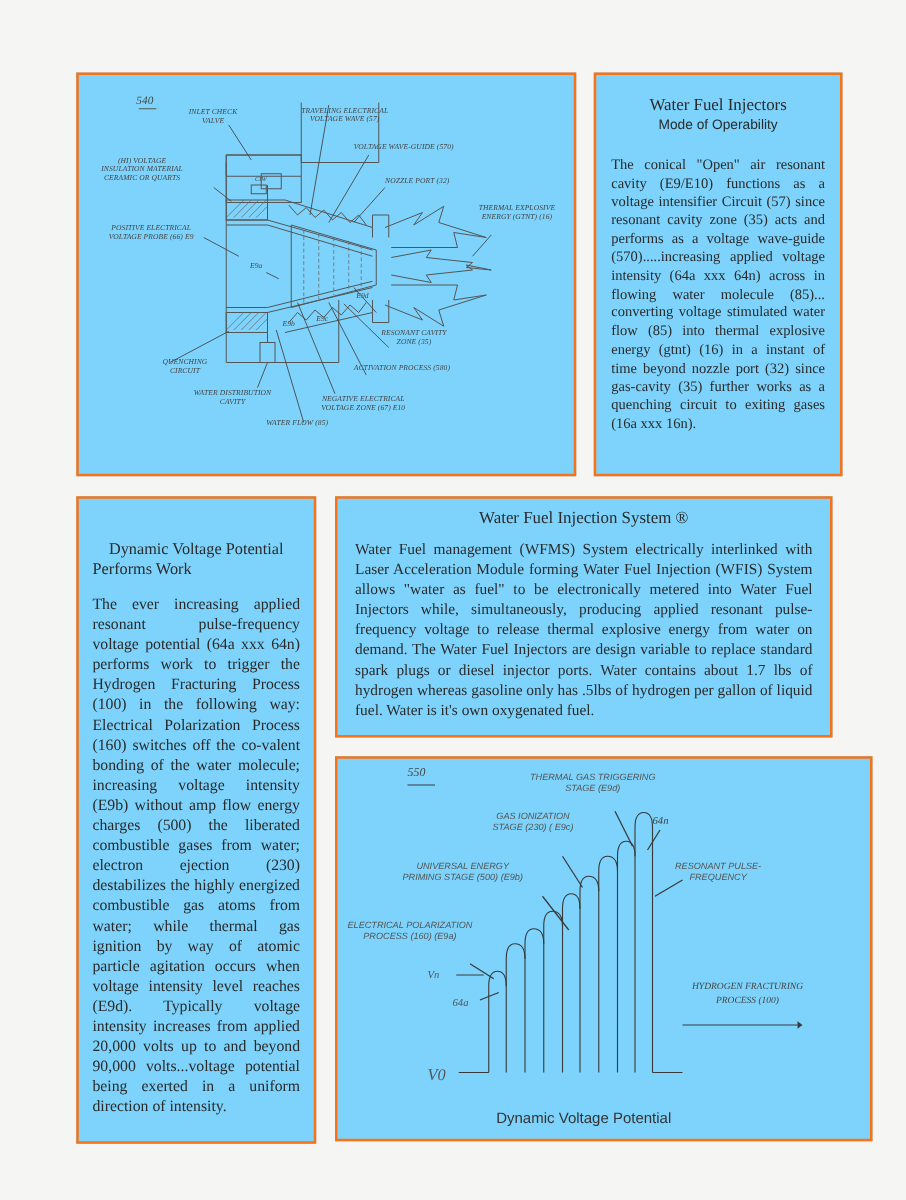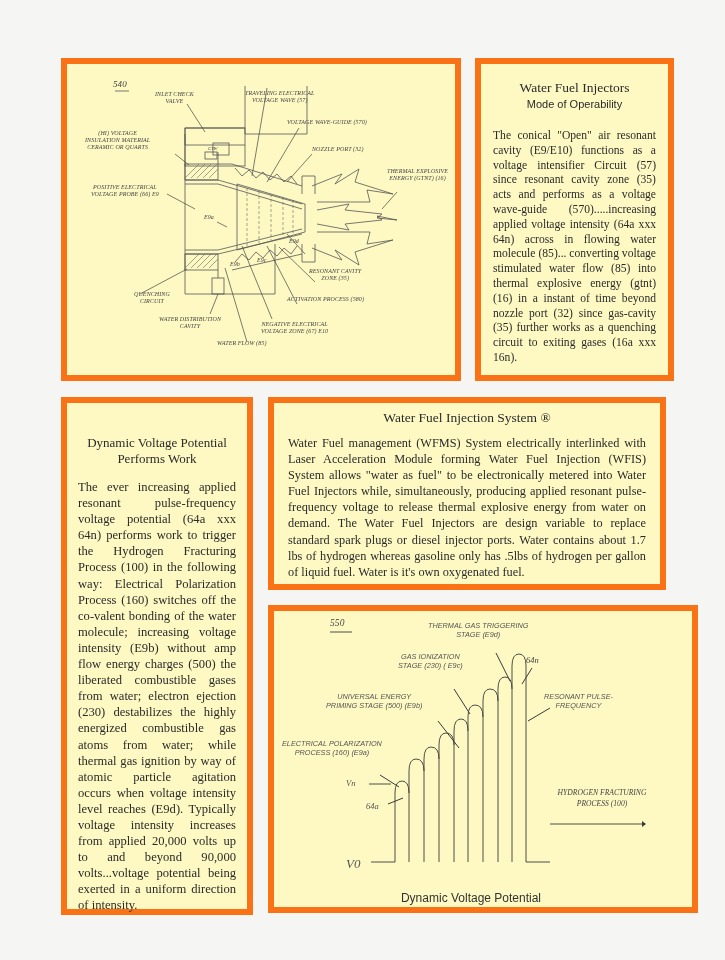--- a/index.html
+++ b/index.html
@@ -4,21 +4,21 @@
 <style>
   html, body { margin: 0; padding: 0; }
   body {
     width: 725px; height: 960px; position: relative; overflow: hidden;
     background: #f5f5f4;
     font-family: "Liberation Serif", serif;
     color: #2a2a2a;
   }
   .box {
     position: absolute; box-sizing: border-box;
-    border: 6px solid #f97316; background: #fef9c3;
+    border: 2px solid #f97316; background: #7dd3fc;
   }
   .sans { font-family: Liberation Sans, sans-serif; }
   .ital { font-family: "Liberation Serif", serif; font-style: italic; font-size: 6px; color: #444; line-height: 7px; letter-spacing: 0.1px; }
   .lbl { position: absolute; text-align: center; white-space: nowrap; }
   .just { text-align: justify; text-align-last: left; }
   svg { position: absolute; left: 0; top: 0; }
 </style>
 </head>
 <body>
 
@@ -176,21 +176,21 @@
 </div>
 
 <div class="box" style="left:475px; top:58px; width:199px; height:323px; padding:16px 12px 0 12px;">
   <div style="text-align:center; font-size:13.5px; line-height:16px;">Water Fuel Injectors</div>
   <div class="sans" style="text-align:center; font-size:11px; line-height:16px; margin-bottom:17px;">Mode of Operability</div>
   <div class="just" style="font-size:11.6px; line-height:14.8px; hyphens:auto;">The conical "Open" air resonant cavity (E9/E10) functions as a voltage intensifier Circuit (57) since resonant cavity zone (35) acts and performs as a voltage wave-guide (570).....increasing applied voltage intensity (64a xxx 64n) across in flowing water molecule (85)... converting voltage stimulated water flow (85) into thermal explosive energy (gtnt) (16) in a instant of time beyond nozzle port (32) since gas-cavity (35) further works as a quenching circuit to exiting gases (16a xxx 16n).</div>
 </div>
 
 <div class="box" style="left:61px; top:397px; width:192px; height:518px; padding:32px 11px 0 11px;">
   <div style="text-align:center; font-size:13px; line-height:16px;">Dynamic Voltage Potential</div>
-  <div style="text-align:center; font-size:13px; line-height:16px; margin-bottom:12px;">Performs Work</div>
+  <div style="text-align:left; font-size:13px; line-height:16px; margin-bottom:12px;">Performs Work</div>
   <div class="just" style="font-size:12.6px; line-height:16.1px; hyphens:auto;">The ever increasing applied resonant pulse-frequency voltage potential (64a xxx 64n) performs work to trigger the Hydrogen Fracturing Process (100) in the following way: Electrical Polarization Process (160) switches off the co-valent bonding of the water molecule; increasing voltage intensity (E9b) without amp flow energy charges (500) the liberated combustible gases from water; electron ejection (230) destabilizes the highly energized combustible gas atoms from water; while thermal gas ignition by way of atomic particle agitation occurs when voltage intensity level reaches (E9d). Typically voltage intensity increases from applied 20,000 volts up to and beyond 90,000 volts...voltage potential being exerted in a uniform direction of intensity.</div>
 </div>
 
 <div class="box" style="left:268px; top:397px; width:398px; height:193px; padding:6px 14px 0 14px;">
   <div style="text-align:center; font-size:13.5px; line-height:18px; margin-bottom:8px;">Water Fuel Injection System ®</div>
   <div class="just" style="font-size:12.3px; line-height:16.1px;">Water Fuel management (WFMS) System electrically interlinked with Laser Acceleration Module forming Water Fuel Injection (WFIS) System allows "water as fuel" to be electronically metered into Water Fuel Injectors while, simultaneously, producing applied resonant pulse-frequency voltage to release thermal explosive energy from water on demand. The Water Fuel Injectors are design variable to replace standard spark plugs or diesel injector ports. Water contains about 1.7 lbs of hydrogen whereas gasoline only has .5lbs of hydrogen per gallon of liquid fuel. Water is it's own oxygenated fuel.</div>
 </div>
 
 <div class="box" style="left:268px; top:605px; width:430px; height:308px;">
   <svg width="394" height="304" viewBox="0 0 394 304">

